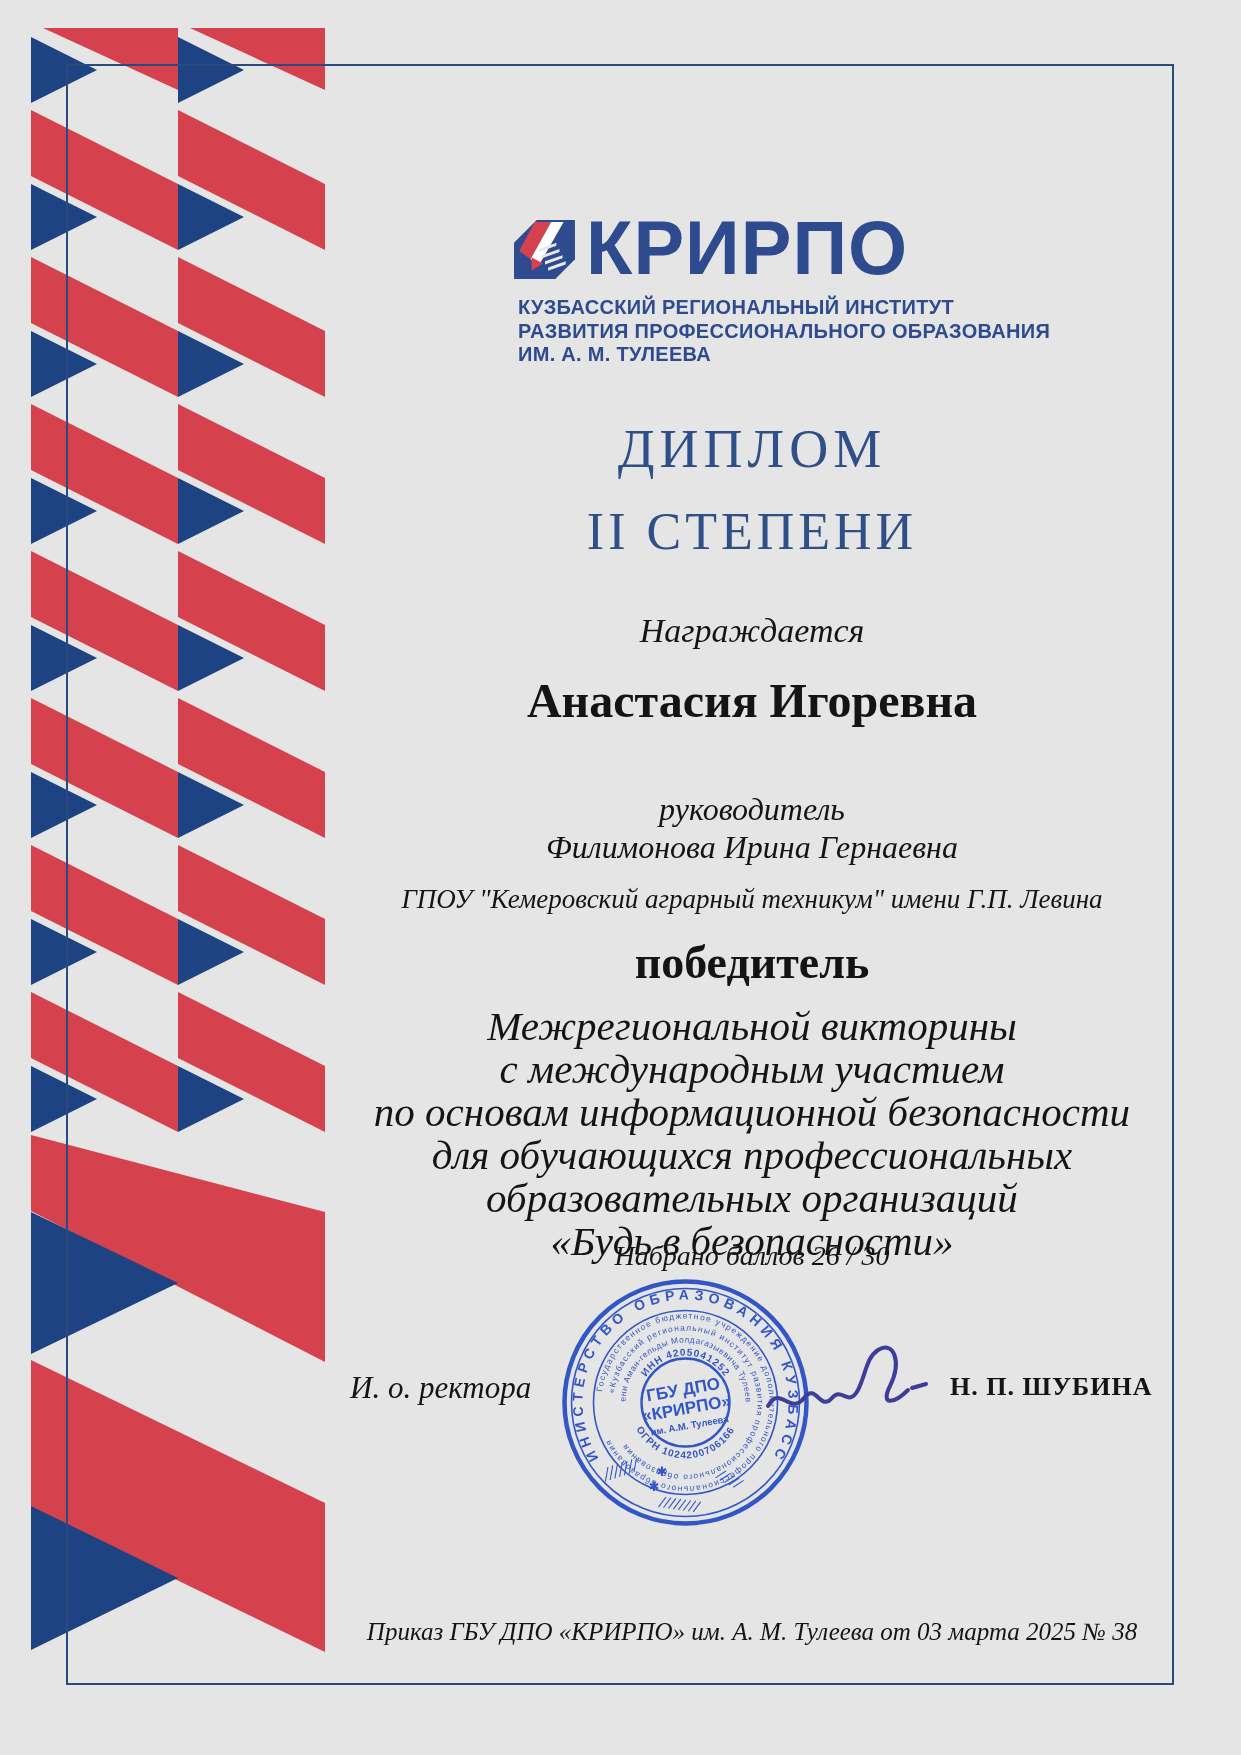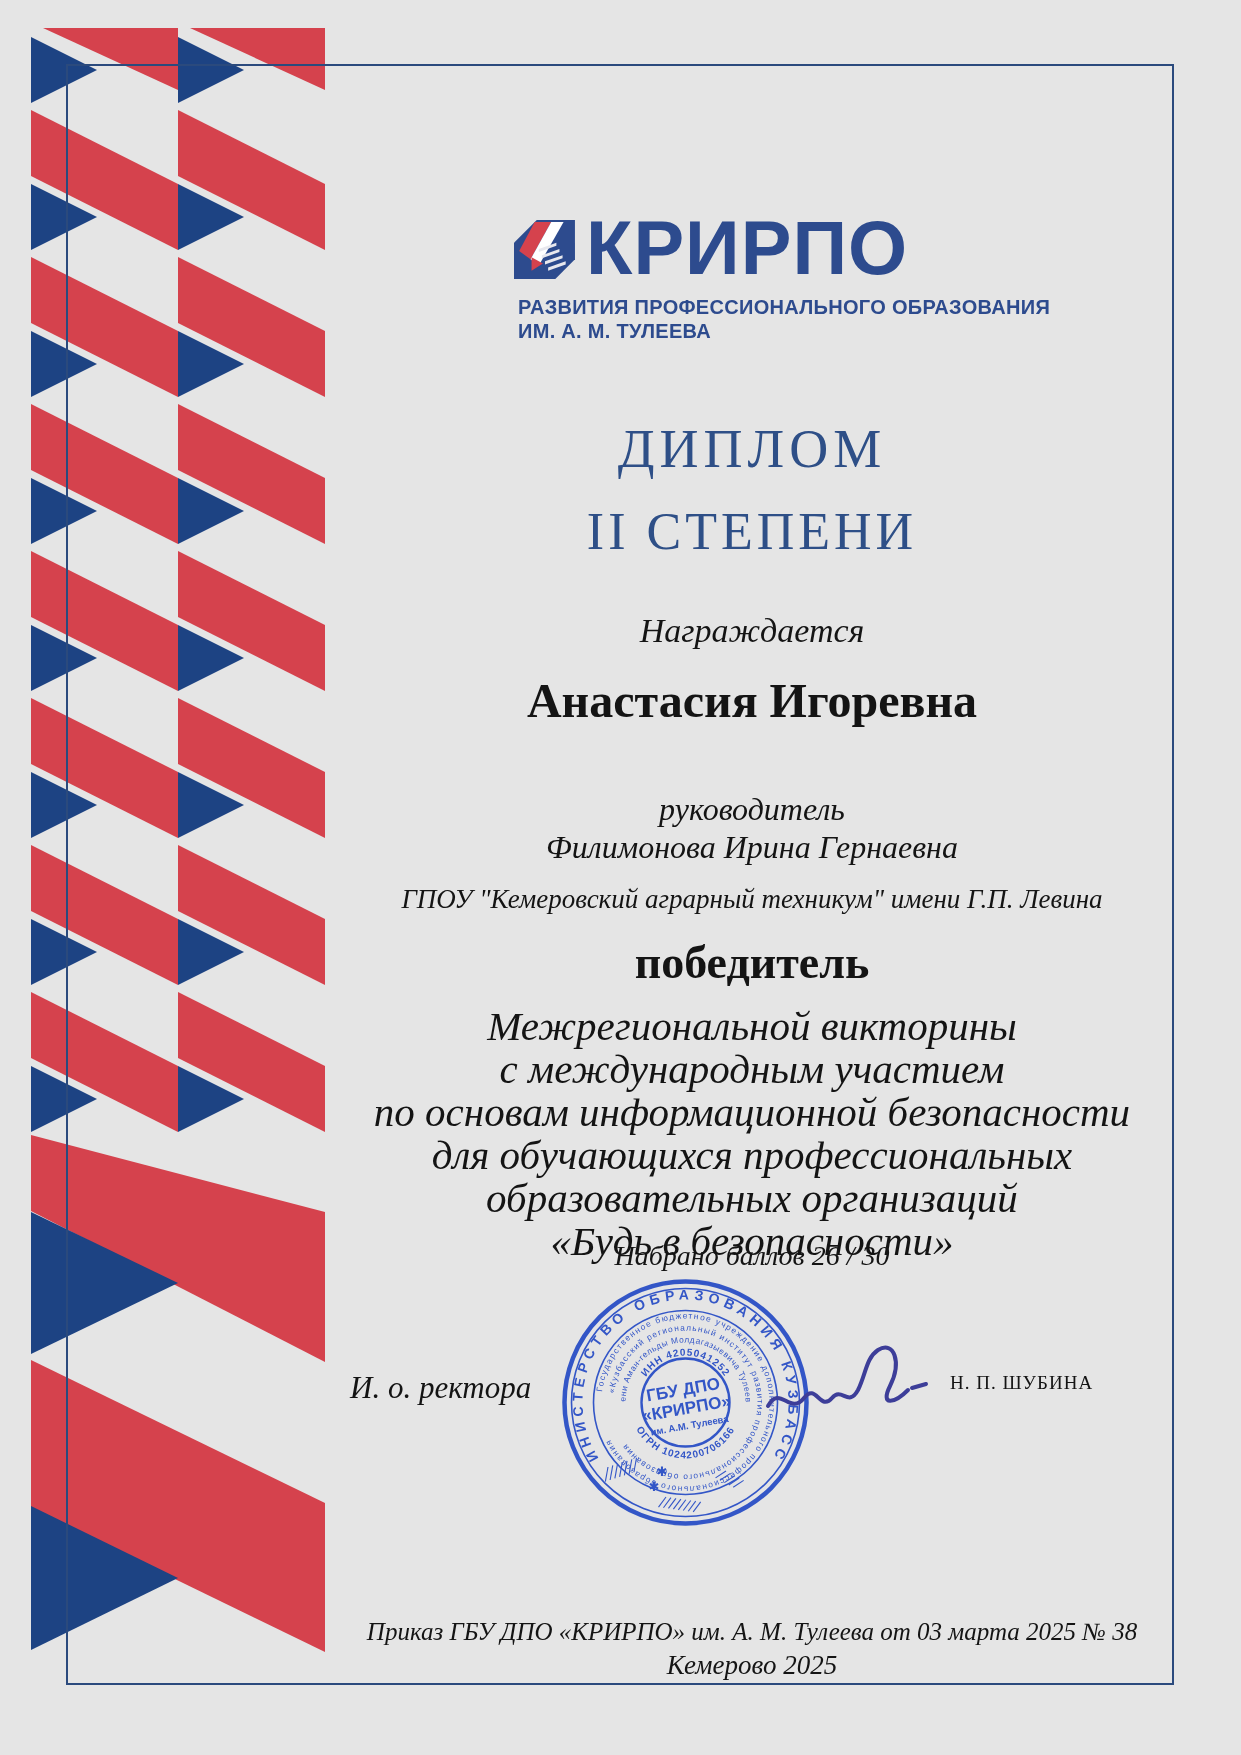--- a/index.html
+++ b/index.html
@@ -19,21 +19,21 @@
   .t-diplom{top:422px;font-size:54px;line-height:1;color:#2e4f87;letter-spacing:5px;}
   .t-degree{top:506px;font-size:52px;line-height:1;color:#2e4f87;letter-spacing:4px;text-align:center;}
   .t-intro{top:612px;font-size:34px;font-style:italic;}
   .t-name{top:676px;font-weight:700;font-size:48px;line-height:50px;}
   .t-role{top:790px;font-size:32px;font-style:italic;line-height:38px;}
   .t-inst{top:884px;font-size:27px;font-style:italic;}
   .t-result{top:936px;font-weight:700;font-size:46px;}
   .t-contest{top:1005px;font-size:41px;font-style:italic;line-height:43px;}
   .t-score{top:1240px;font-size:28px;font-style:italic;}
   .t-position{position:absolute;left:350px;top:1370px;font-size:31px;font-style:italic;}
-  .t-signer{position:absolute;left:950px;top:1372px;font-size:19px;font-weight:400;letter-spacing:1px;}
+  .t-signer{position:absolute;left:950px;top:1372px;font-size:26px;font-weight:700;letter-spacing:1px;}
   .t-order{top:1618px;font-size:25px;font-style:italic;}
   .t-city{top:1650px;font-size:27px;font-style:italic;}
   .stamp{position:absolute;left:558px;top:1275px;}
   .signature{position:absolute;left:762px;top:1332px;}
   .stamp text{font-family:"Liberation Sans",sans-serif;fill:#3356c7;}
 </style>
 </head>
 <body>
 
 <div class="page">
@@ -90,20 +90,21 @@
     <polygon fill="#d5424d" points="17,36 28,42 17,49"></polygon>
     <g fill="#e8e8ee">
       <polygon points="24,28 41,22 41,25 24,31"></polygon>
       <polygon points="27,34 44,28 44,31 27,37"></polygon>
       <polygon points="30,40 47,34 47,37 30,43"></polygon>
       <polygon points="33,46 50,40 50,43 33,49"></polygon>
     </g>
   </svg>
   <div class="brand">КРИРПО</div>
   <div class="logo-sub">
+    <div>КУЗБАССКИЙ РЕГИОНАЛЬНЫЙ ИНСТИТУТ</div>
     <div>РАЗВИТИЯ ПРОФЕССИОНАЛЬНОГО ОБРАЗОВАНИЯ</div>
     <div>ИМ. А. М. ТУЛЕЕВА</div>
   </div>
 
   <div class="col t-diplom">ДИПЛОМ</div>
   <div class="col t-degree">II СТЕПЕНИ</div>
   <div class="col t-intro">Награждается</div>
   <div class="col t-name">
     <div>Анастасия Игоревна</div>
   </div>
@@ -199,15 +200,14 @@
     <g fill="none" stroke="#3d3e99" stroke-width="4" stroke-linecap="round">
       <path d="M6,74 C18,52 28,84 42,66 C54,50 58,80 70,66 C80,54 86,76 96,58 C104,42 104,26 116,18 C132,8 140,30 128,54 C118,74 132,72 146,58"></path>
       <path d="M150,56 L164,52"></path>
     </g>
   </svg>
 
   <div class="t-position">И. о. ректора</div>
   <div class="t-signer">Н. П. ШУБИНА</div>
 
   <div class="col t-order">Приказ ГБУ ДПО «КРИРПО» им. А. М. Тулеева от 03 марта 2025 № 38</div>
-  <div class="col t-city">Кемерово 2025</div>
 
 </div>
 
 </body></html>

